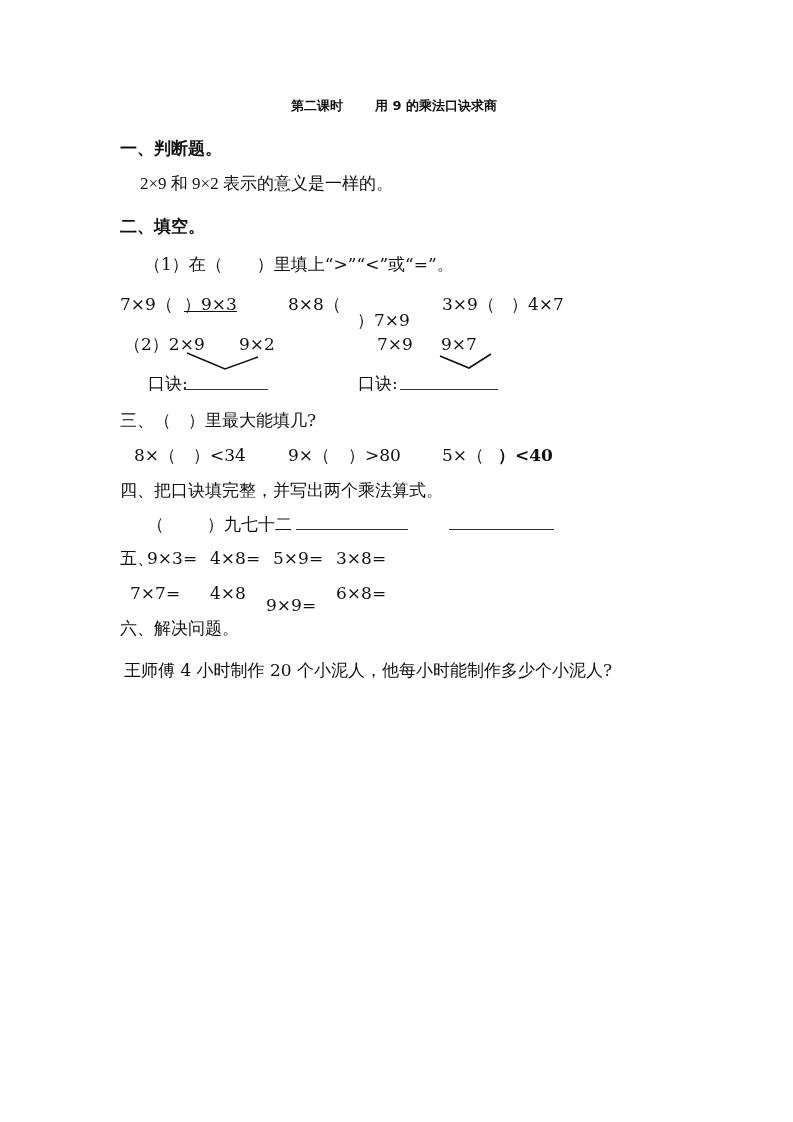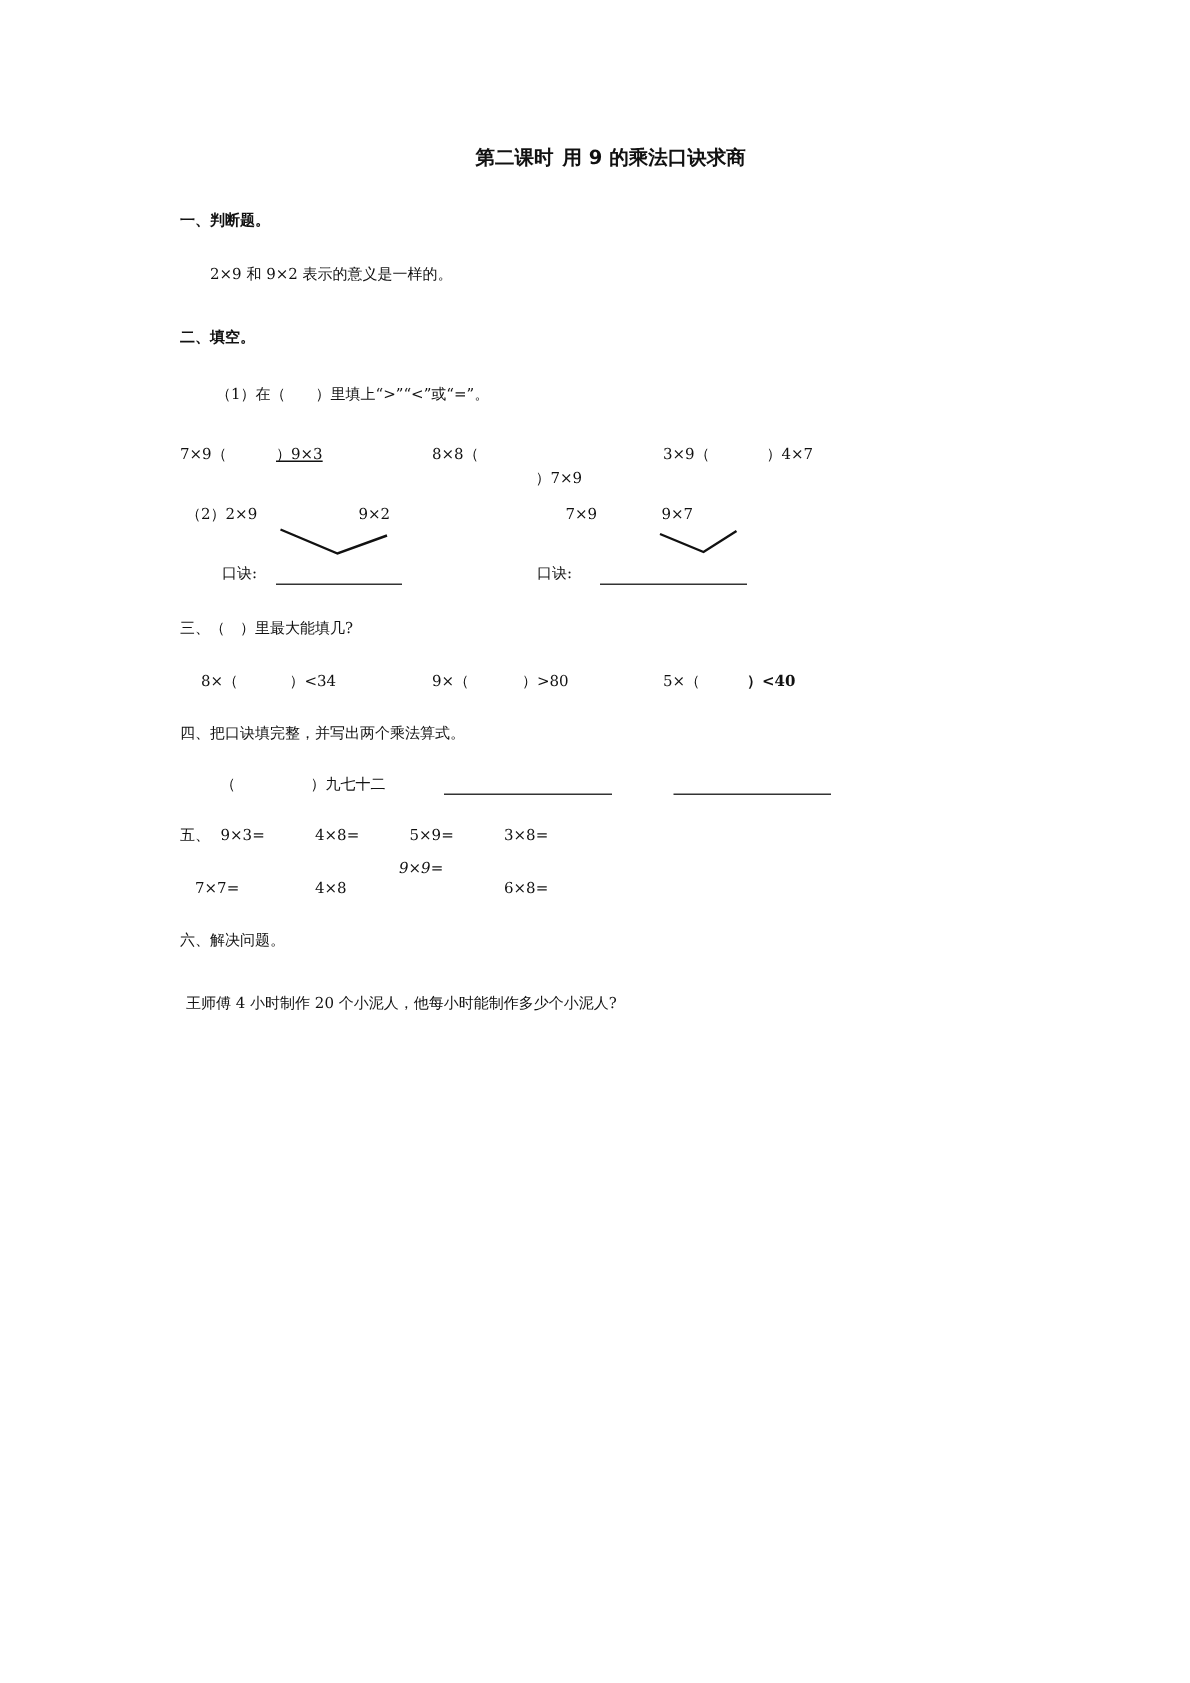--- a/index.html
+++ b/index.html
@@ -1,31 +1,31 @@
 <!DOCTYPE html>
 <html><head>
 <meta charset="utf-8">
 <style>
   html, body { margin: 0; padding: 0; background: #ffffff; }
   body { width: 793px; height: 1122px; position: relative; overflow: hidden;
          font-family: "DejaVu Serif", "Liberation Serif", serif; color: #111; }
-  .t { position: absolute; white-space: pre; font-size: 10px; line-height: 16px; }
+  .t { position: absolute; white-space: pre; font-size: 17px; line-height: 16px; }
   .b { font-weight: bold; font-family: "DejaVu Sans", "Liberation Sans", sans-serif; }
   .title { font-size: 13px; }
   .blank { position: absolute; border-bottom: 1px solid #333; height: 0; }
   svg.v { position: absolute; left: 0; top: 0; overflow: visible; }
 </style>
 </head>
 <body>
 
-<div class="t b title" style="left:291px;top:98px;margin-left:26px;">第二课时</div>
+<div class="t b title" style="left:291px;top:98px;">第二课时</div>
 <div class="t b title" style="left:375px;top:98px;">用 9 的乘法口诀求商</div>
 
 <div class="t b" style="left:120px;top:140px;">一、判断题。</div>
-<div class="t" style="left:140px;top:176px;">2×9 和 9×2 表示的意义是一样的。</div>
+<div class="t" style="left:140px;top:176px;font-family:Liberation Serif, serif;">2×9 和 9×2 表示的意义是一样的。</div>
 
 <div class="t b" style="left:120px;top:218px;">二、填空。</div>
 <div class="t" style="left:144px;top:256px;">（1）在（　　）里填上“&gt;”“&lt;”或“=”。</div>
 
 <div class="t" style="left:120px;top:296px;">7×9（</div>
 <div class="t" style="left:184px;top:296px;text-decoration:underline;">）9×3</div>
 <div class="t" style="left:288px;top:296px;">8×8（</div>
 <div class="t" style="left:357px;top:312px;">）7×9</div>
 <div class="t" style="left:442px;top:296px;">3×9（</div>
 <div class="t" style="left:511px;top:296px;">）4×7</div>
@@ -60,17 +60,17 @@
 <div class="blank" style="left:449px;top:529px;width:105px;"></div>
 
 <div class="t" style="left:120px;top:550px;">五、</div>
 <div class="t" style="left:147px;top:550px;">9×3=</div>
 <div class="t" style="left:210px;top:550px;">4×8=</div>
 <div class="t" style="left:273px;top:550px;">5×9=</div>
 <div class="t" style="left:336px;top:550px;">3×8=</div>
 
 <div class="t" style="left:130px;top:585px;">7×7=</div>
 <div class="t" style="left:210px;top:585px;">4×8</div>
-<div class="t" style="left:266px;top:572px;font-style:italic;">9×9=</div>
+<div class="t" style="left:266px;top:597px;">9×9=</div>
 <div class="t" style="left:336px;top:585px;">6×8=</div>
 
 <div class="t" style="left:120px;top:620px;">六、解决问题。</div>
 <div class="t" style="left:124px;top:662px;">王师傅 4 小时制作 20 个小泥人，他每小时能制作多少个小泥人?</div>
 
 </body></html>

